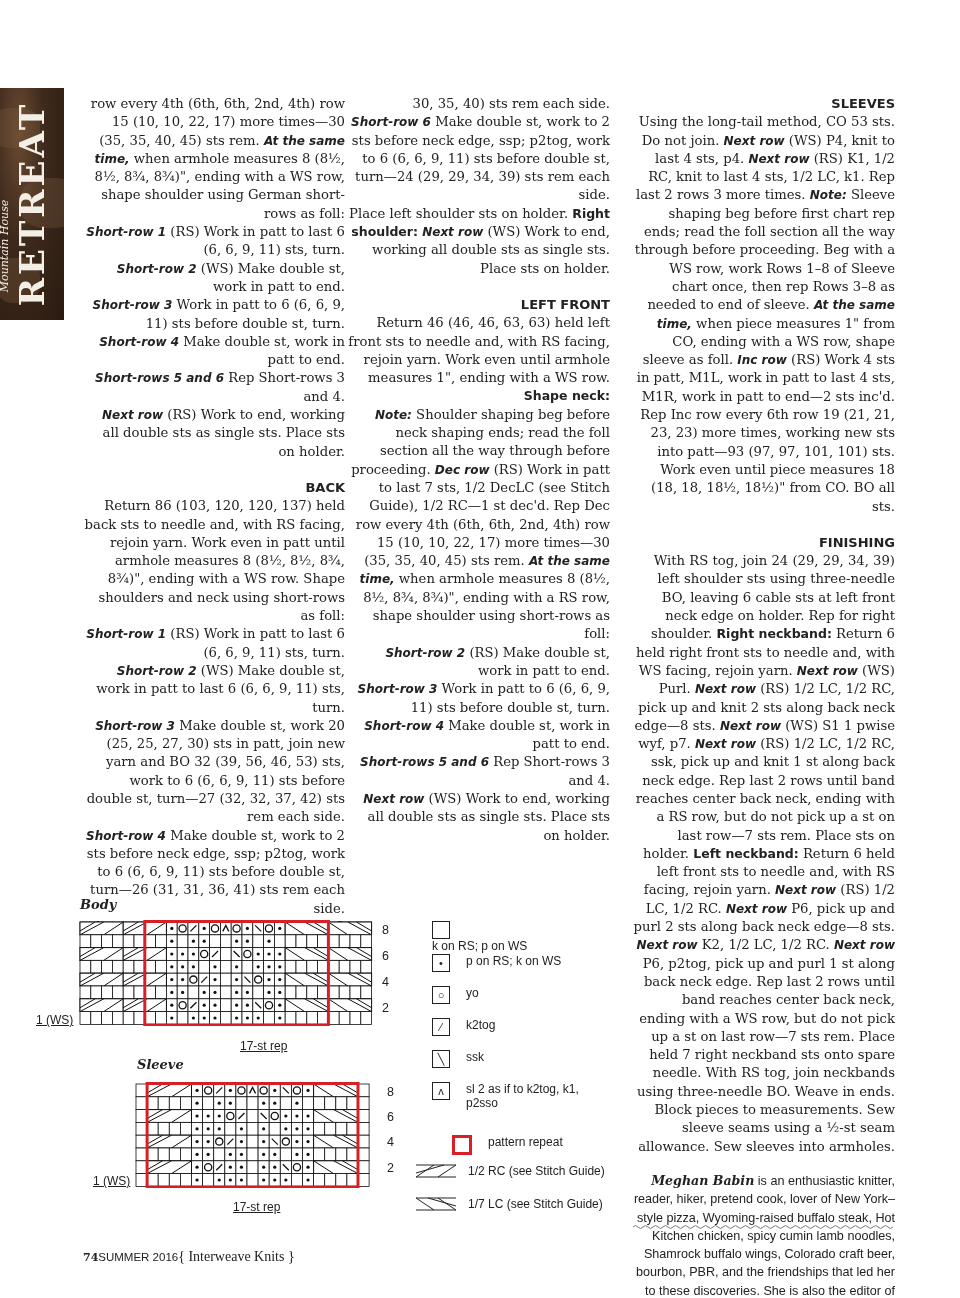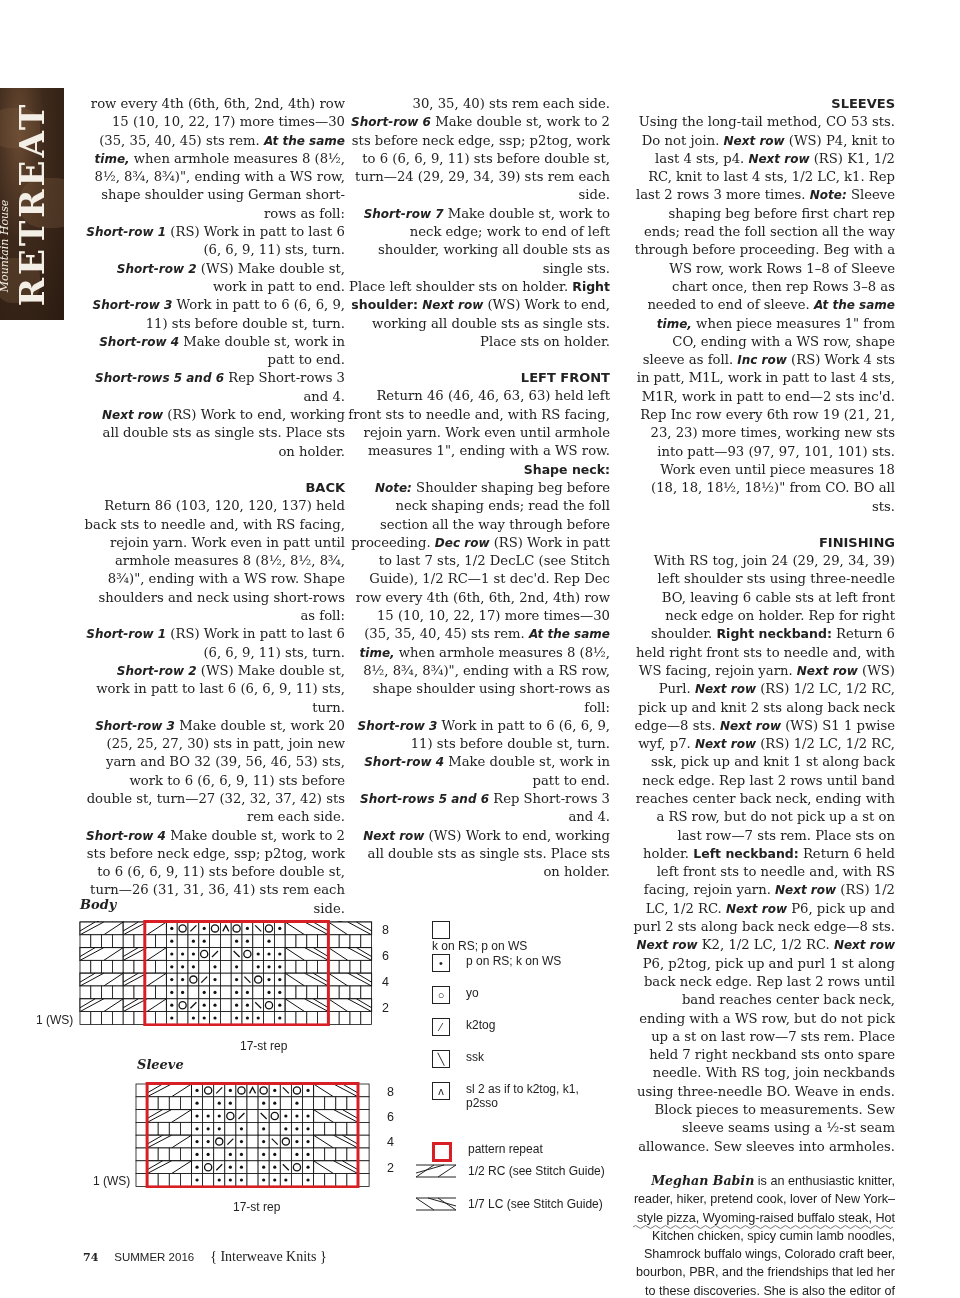--- a/index.html
+++ b/index.html
@@ -22,29 +22,29 @@
   .section-head.first { margin-top:0 !important; }
   .bi { font-family:"DejaVu Sans", sans-serif; font-weight:bold; font-style:italic; font-size:12px; }
   .sb { font-family:"DejaVu Sans", sans-serif; font-weight:bold; font-size:12.5px; }
   .bio { font-family:"Liberation Sans", sans-serif; font-size:12.6px; line-height:18.3px; margin-top:16px !important; }
   .bio .author { font-family:"DejaVu Serif", serif; font-weight:bold; font-style:italic; }
   .wavy { position:absolute; left:633px; top:1224px; width:262px; height:6px; }
 
   .chart-title { position:absolute; font-family:"DejaVu Serif", serif; font-weight:bold; font-style:italic; font-size:13px; }
   .chart-svg { position:absolute; }
   .row-num { position:absolute; font-family:"Liberation Sans", sans-serif; font-size:12.5px; }
-  .chart-label { position:absolute; font-family:"Liberation Sans", sans-serif; font-size:12px; }
+  .chart-label { position:absolute; font-family:"Liberation Sans", sans-serif; font-size:12px;text-decoration:underline; }
 
   .legend { position:absolute; left:432px; top:918px; width:190px; }
   .legend-item { position:absolute; left:0; display:flex; align-items:flex-start; font-family:"Liberation Sans", sans-serif; font-size:12px; }
   .legend-sym { width:18px; height:18px; border:1px solid #222; box-sizing:border-box; display:flex; align-items:center; justify-content:center; font-size:11px; margin-right:16px; flex:none; }
   .legend-sym.repeat { border:3px solid #d81f26; width:20px; height:20px; }
   .legend-cable { width:40px; height:14px; margin-left:-16px; margin-right:12px; flex:none; }
 
-  .footer { position:absolute; left:83px; top:1249px; font-family:"Liberation Sans", sans-serif; font-size:11.5px; display:flex; gap:16px; align-items:baseline; }
+  .footer { position:absolute; left:83px; top:1249px; font-family:"Liberation Sans", sans-serif; font-size:11.5px; display:flex; gap:0; align-items:baseline; }
   .folio { font-family:"DejaVu Serif", serif; font-weight:bold; font-size:11px; }
   .mag { font-family:Liberation Serif, serif; font-size:14px; }
 </style>
 </head>
 <body>
 
 <div class="sidebar-tab">
   <div class="stone" style="left:-10px;top:20px;width:50px;height:40px;"></div>
   <div class="stone" style="left:20px;top:90px;width:60px;height:50px;"></div>
   <div class="stone" style="left:-5px;top:170px;width:45px;height:45px;"></div>
@@ -67,24 +67,24 @@
   <p><span class="bi">Short-row 1</span><span> (RS) Work in patt to last 6 (6, 6, 9, 11) sts, turn.</span></p>
   <p><span class="bi">Short-row 2</span><span> (WS) Make double st, work in patt to last 6 (6, 6, 9, 11) sts, turn.</span></p>
   <p><span class="bi">Short-row 3</span><span> Make double st, work 20 (25, 25, 27, 30) sts in patt, join new yarn and BO 32 (39, 56, 46, 53) sts, work to 6 (6, 6, 9, 11) sts before double st, turn—27 (32, 32, 37, 42) sts rem each side.</span></p>
   <p><span class="bi">Short-row 4</span><span> Make double st, work to 2 sts before neck edge, ssp; p2tog, work to 6 (6, 6, 9, 11) sts before double st, turn—26 (31, 31, 36, 41) sts rem each side.</span></p>
   <p><span class="bi">Short-row 5</span><span> Make double st, work to 2 sts before neck edge, k2tog; ssk, work to 6 (6, 6, 9, 11) sts before double st, turn—25 (30,</span></p>
 </div>
 
 <div class="col col2">
   <p>30, 35, 40) sts rem each side.</p>
   <p><span class="bi">Short-row 6</span><span> Make double st, work to 2 sts before neck edge, ssp; p2tog, work to 6 (6, 6, 9, 11) sts before double st, turn—24 (29, 29, 34, 39) sts rem each side.</span></p>
-  <p><span class="bi">Short-row 7</span><span> Make double st, work to neck edge; work to end of left shoulder, working all double sts as single sts.</span></p>
   <p><span>Place left shoulder sts on holder. </span><span class="sb">Right shoulder:</span><span class="bi"> Next row</span><span> (WS) Work to end, working all double sts as single sts. Place sts on holder.</span></p>
   <p class="section-head">LEFT FRONT</p>
   <p><span>Return 46 (46, 46, 63, 63) held left front sts to needle and, with RS facing, rejoin yarn. Work even until armhole measures 1", ending with a WS row. </span><span class="sb">Shape neck:</span><br><span class="bi">Note:</span><span> Shoulder shaping beg before neck shaping ends; read the foll section all the way through before proceeding. </span><span class="bi">Dec row</span><span> (RS) Work in patt to last 7 sts, 1/2 DecLC (see Stitch Guide), 1/2 RC—1 st dec'd. Rep Dec row every 4th (6th, 6th, 2nd, 4th) row 15 (10, 10, 22, 17) more times—30 (35, 35, 40, 45) sts rem. </span><span class="bi">At the same time,</span><span> when armhole measures 8 (8½, 8½, 8¾, 8¾)", ending with a RS row, shape shoulder using short-rows as foll:</span></p>
+  <p><span class="bi">Short-row 2</span><span> (RS) Make double st, work in patt to end.</span></p>
   <p><span class="bi">Short-row 3</span><span> Work in patt to 6 (6, 6, 9, 11) sts before double st, turn.</span></p>
   <p><span class="bi">Short-row 4</span><span> Make double st, work in patt to end.</span></p>
   <p><span class="bi">Short-rows 5 and 6</span><span> Rep Short-rows 3 and 4.</span></p>
   <p><span class="bi">Next row</span><span> (WS) Work to end, working all double sts as single sts. Place sts on holder.</span></p>
 </div>
 
 <div class="col col3">
   <p class="section-head first">SLEEVES</p>
   <p><span>Using the long-tail method, CO 53 sts. Do not join. </span><span class="bi">Next row</span><span> (WS) P4, knit to last 4 sts, p4. </span><span class="bi">Next row</span><span> (RS) K1, 1/2 RC, knit to last 4 sts, 1/2 LC, k1. Rep last 2 rows 3 more times. </span><span class="bi">Note:</span><span> Sleeve shaping beg before first chart rep ends; read the foll section all the way through before proceeding. Beg with a WS row, work Rows 1–8 of Sleeve chart once, then rep Rows 3–8 as needed to end of sleeve. </span><span class="bi">At the same time,</span><span> when piece measures 1" from CO, ending with a WS row, shape sleeve as foll. </span><span class="bi">Inc row</span><span> (RS) Work 4 sts in patt, M1L, work in patt to last 4 sts, M1R, work in patt to end—2 sts inc'd. Rep Inc row every 6th row 19 (21, 21, 23, 23) more times, working new sts into patt—93 (97, 97, 101, 101) sts. Work even until piece measures 18 (18, 18, 18½, 18½)" from CO. BO all sts.</span></p>
   <p class="section-head">FINISHING</p>
@@ -734,21 +734,21 @@
       <span>k2tog</span>
     </div>
   <div class="legend-item" style="top:132px;">
     <span class="legend-sym">╲</span>
       <span>ssk</span>
     </div>
   <div class="legend-item" style="top:164px;width:150px;">
     <span class="legend-sym">ʌ</span>
       <span>sl 2 as if to k2tog, k1, p2sso</span>
     </div>
-  <div class="legend-item" style="top:224px;">
+  <div class="legend-item" style="top:217px;margin-left:20px;">
     <span class="legend-sym repeat"></span>
       <span>pattern repeat</span>
     </div>
   <div class="legend-item" style="top:246px;">
     <svg class="legend-cable" viewBox="0 0 40 14">
         <path d="M0 1 L40 1 M0 13 L40 13 M0 13 L18 1 M40 1 L22 13 M0 9 L28 1" fill="none" stroke="#222" stroke-width="1"></path>
       </svg>
     <span>1/2 RC (see Stitch Guide)</span>
     </div>
   <div class="legend-item" style="top:279px;">

